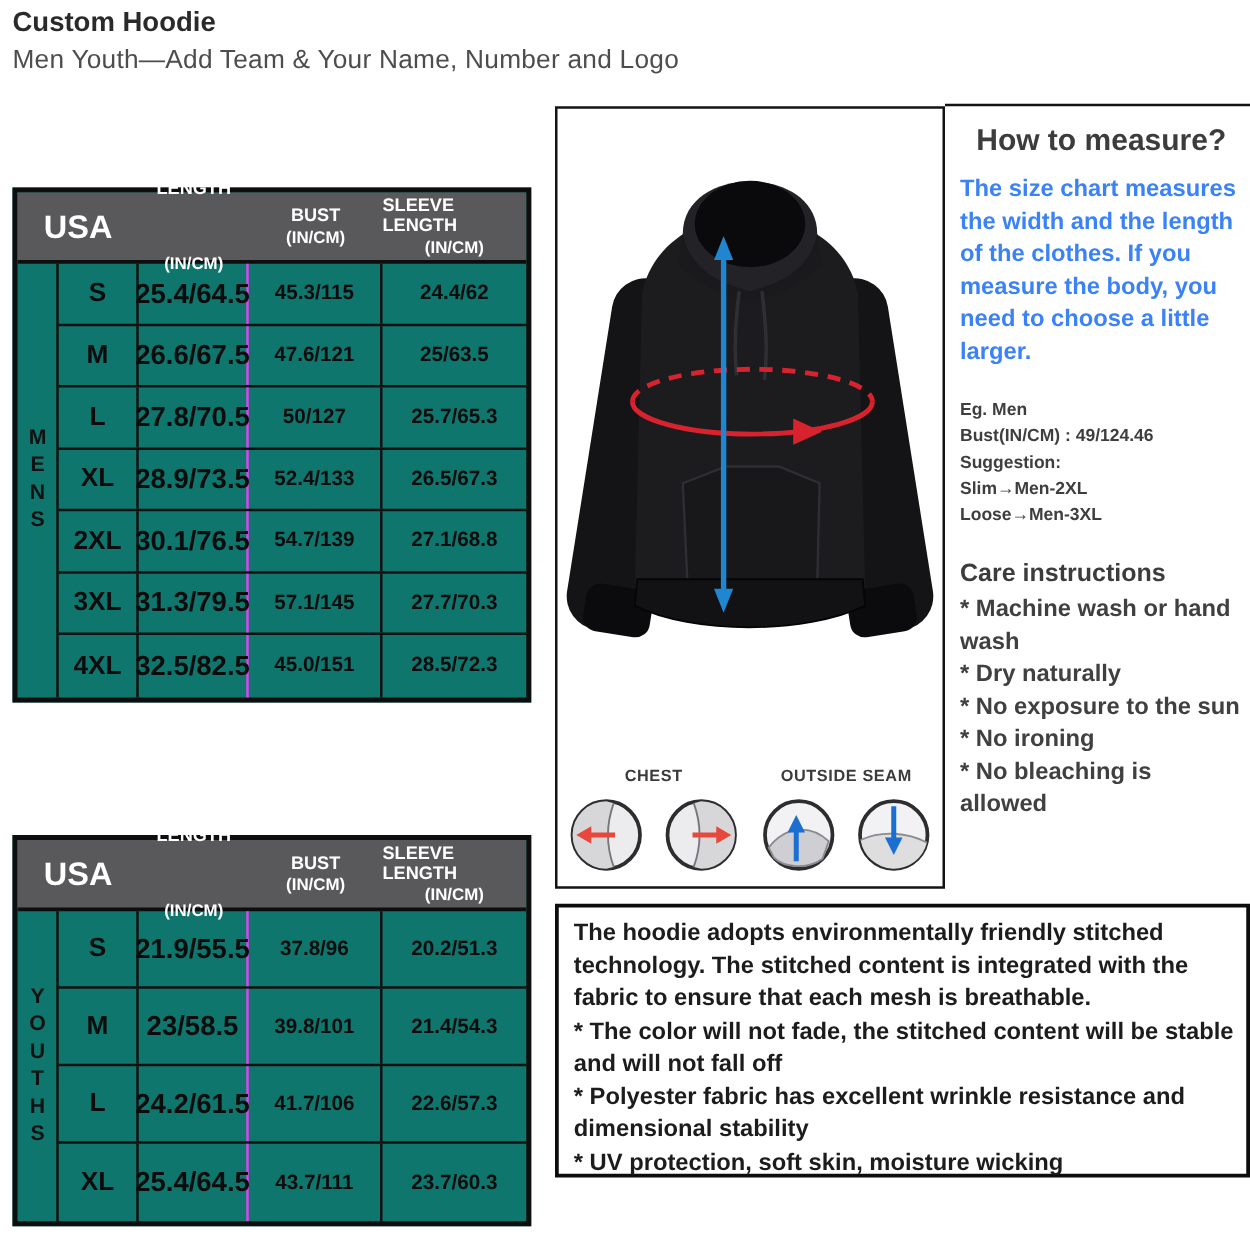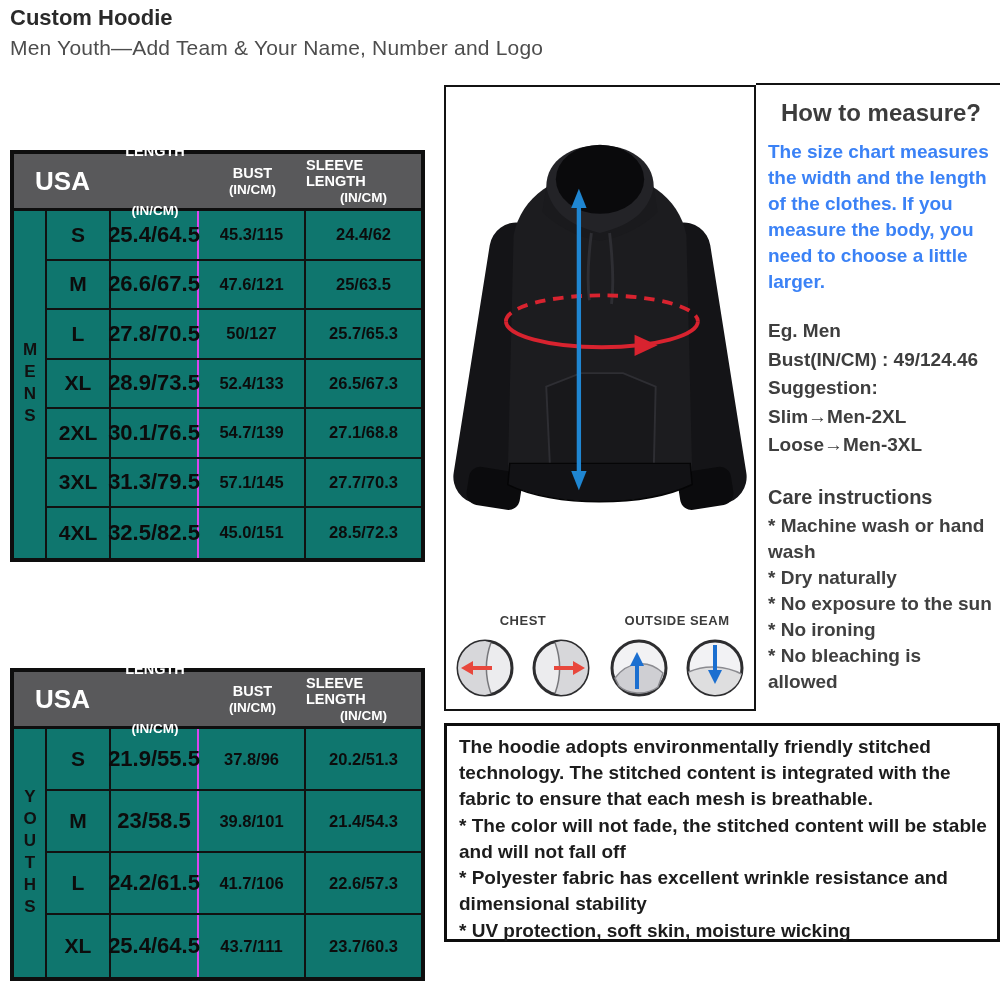--- a/index.html
+++ b/index.html
@@ -46,21 +46,21 @@
                display:flex; justify-content:space-around; }
   .icon-group { display:flex; flex-direction:column; align-items:center; }
   .icon-label { font-size:13px; font-weight:700; color:#3b3b3b; letter-spacing:.5px; margin-bottom:9px; }
   .icon-pair { display:flex; gap:14px; }
 
   
   .measure-panel { left:756px; top:83px; width:244px; height:628px;
                    border-top:2px solid #131313; padding:14px 6px 0 12px; background:#fff; }
   .mp-heading { text-align:center; font-size:24px; font-weight:700; color:#3c3c3c; margin-bottom:12px; }
   .mp-body { font-size:19px; font-weight:600; color:#3b82f6; line-height:1.37; margin-bottom:22px; }
-  .mp-example { font-size:19px; font-weight:700; color:#3e3e3e; line-height:1.5; margin-bottom:26px; }
+  .mp-example { font-size:14px; font-weight:700; color:#3e3e3e; line-height:1.5; margin-bottom:26px; }
   .mp-care-heading { font-size:20px; font-weight:600; color:#3c3c3c; margin-bottom:4px; }
   .mp-care { font-size:19px; font-weight:600; color:#404040; line-height:1.37; }
 
   
   .desc-box { left:444px; top:723px; width:556px; height:219px;
               border:3px solid #0d0d0d; background:#fff; padding:8px 10px 0 12px; }
   .desc-box p { font-size:19px; font-weight:700; color:#1c1c1c; line-height:1.38; }
 </style>
 </head>
 <body>

